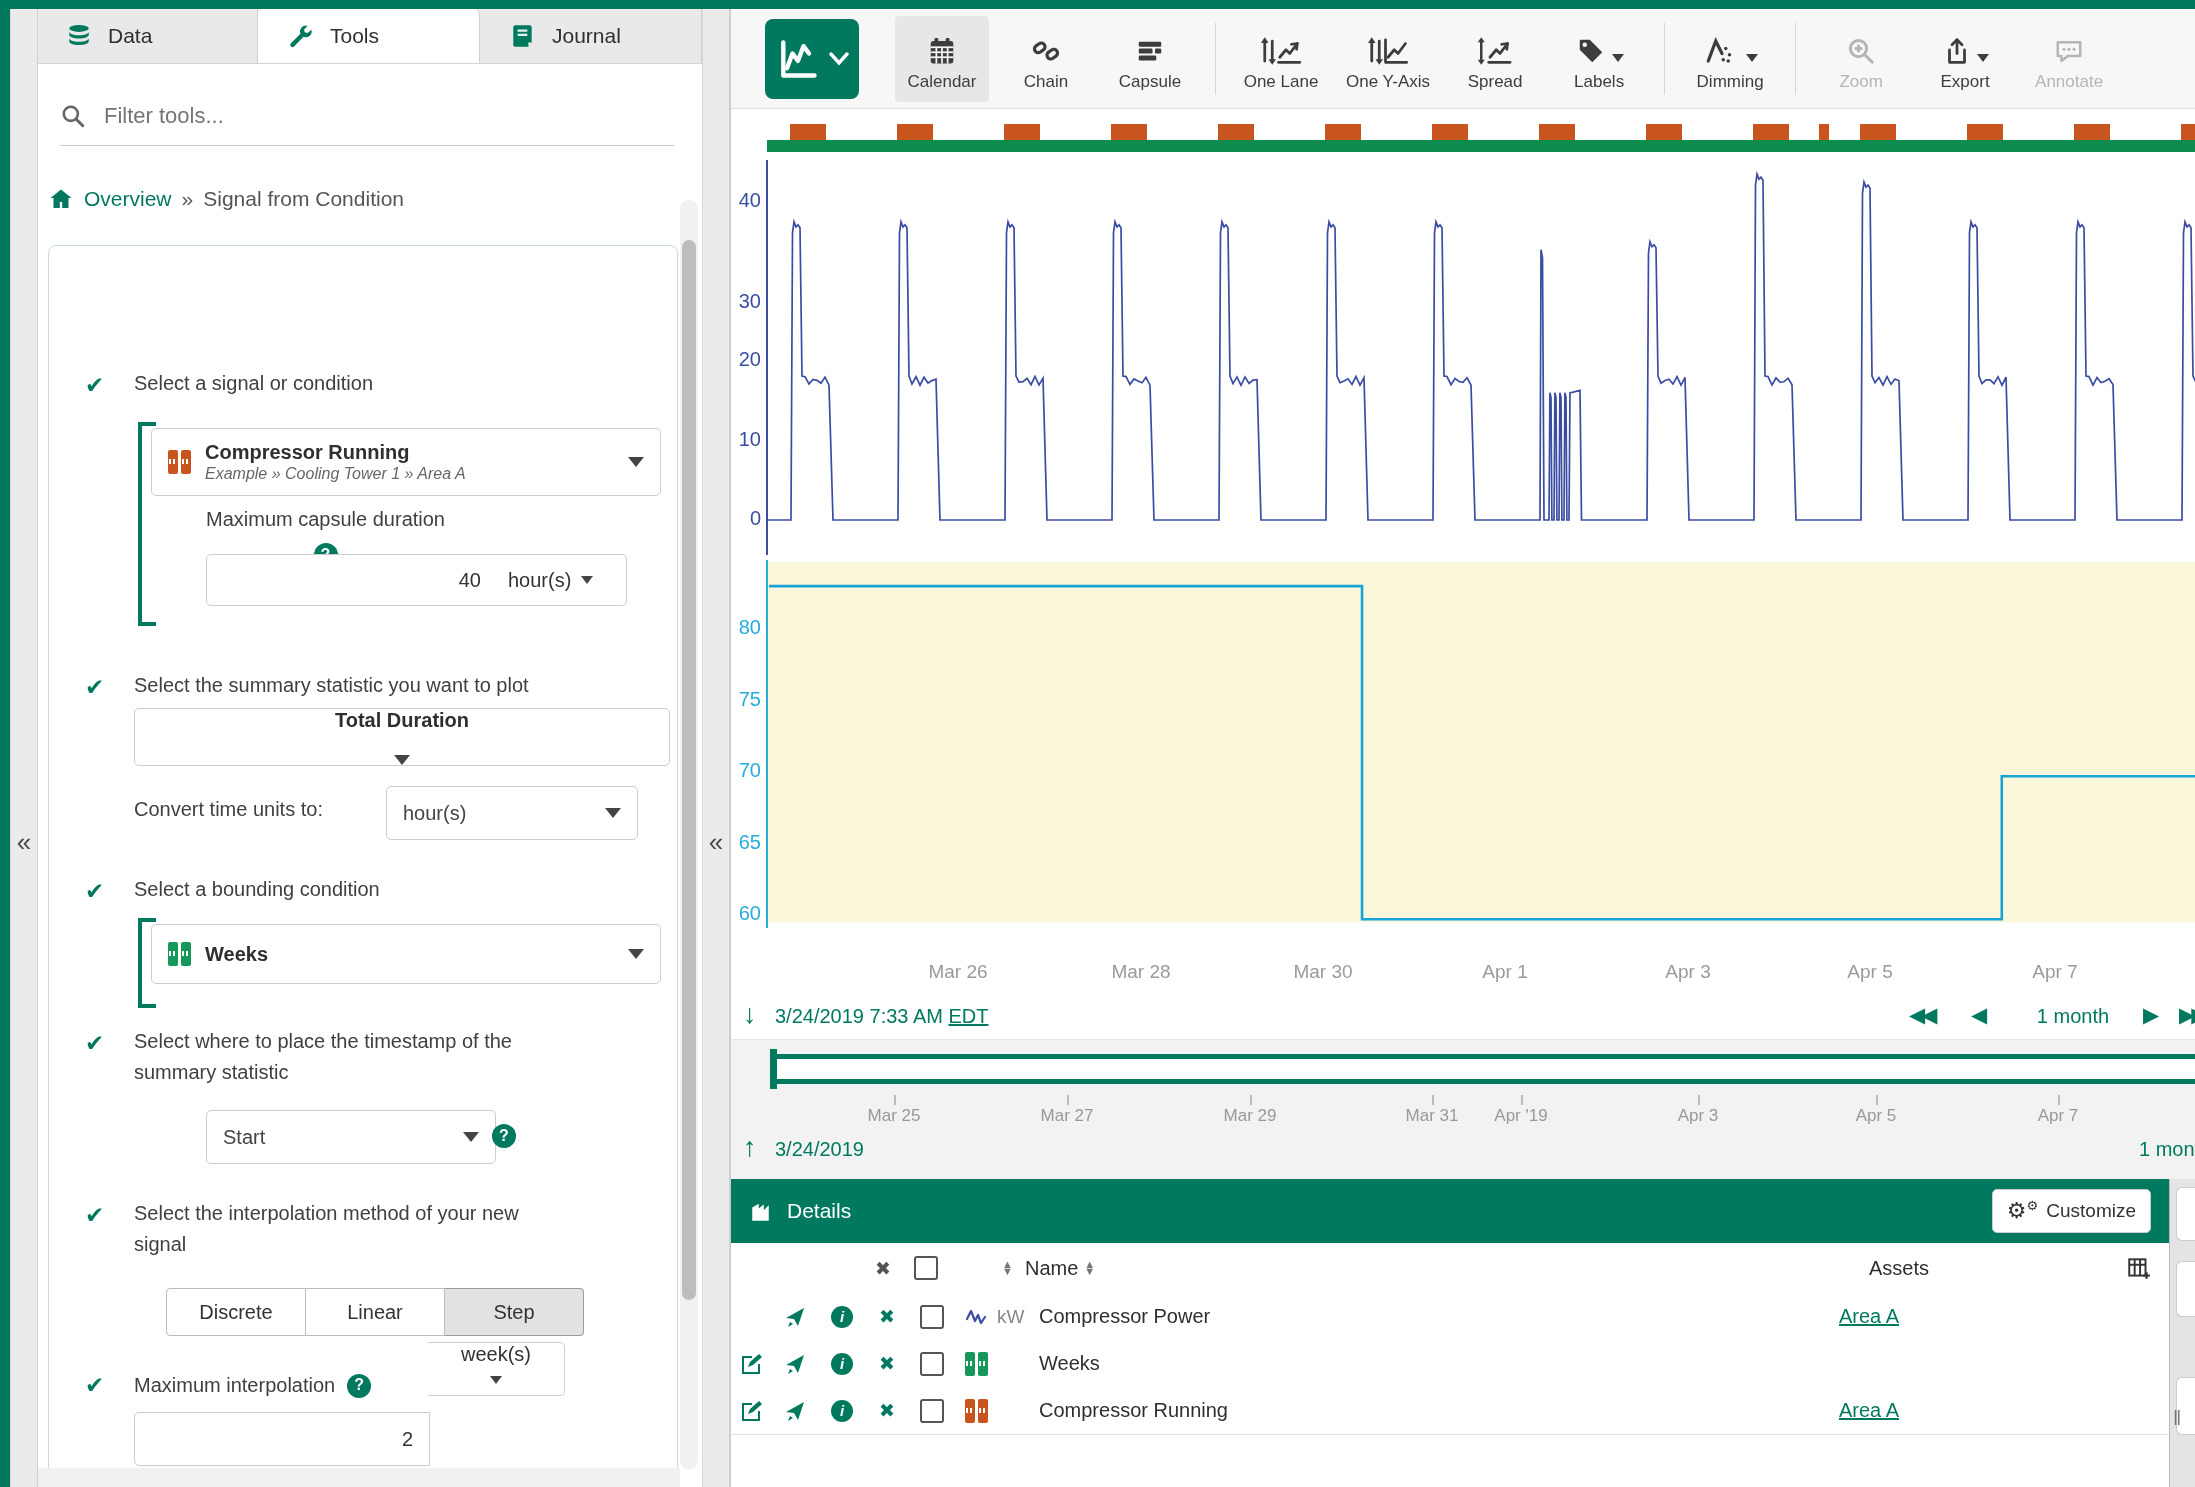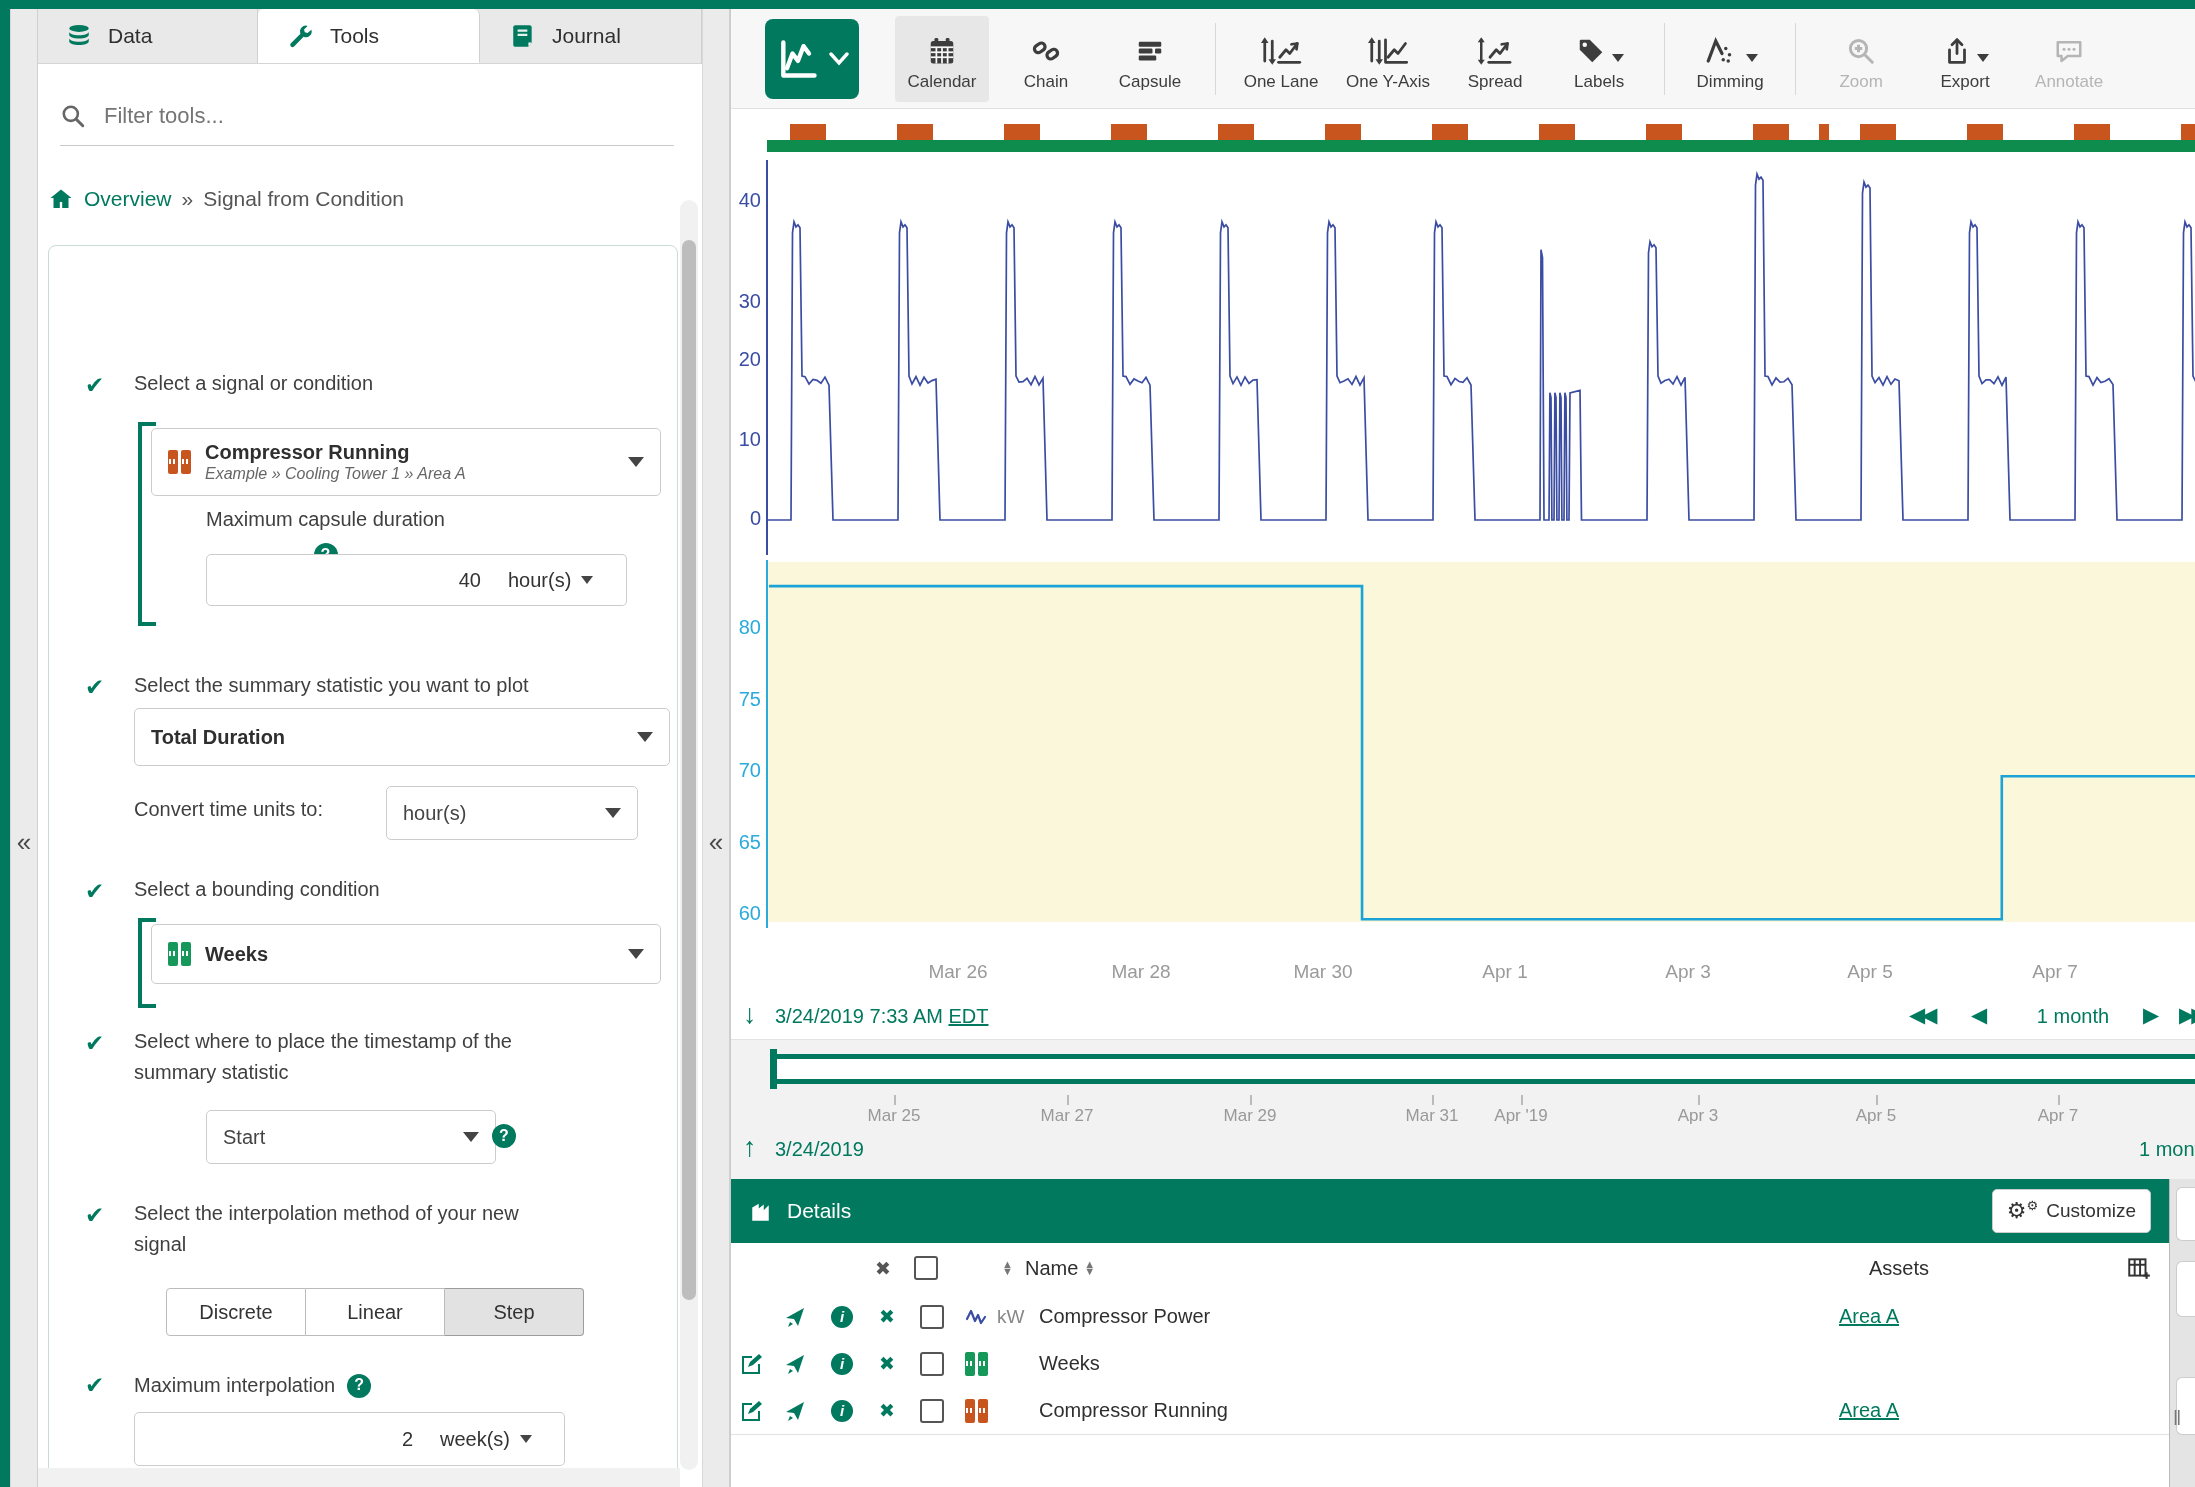--- a/index.html
+++ b/index.html
@@ -193,21 +193,21 @@
         </div>
       <div class="unitbox" style="left:447px;top:308px;width:106px;height:50px;">
         <span>hour(s)</span>
           <span class="tri"></span>
       </div>
 
       <div class="chkrow" style="top:424px;width:540px;">
         <span class="chk">✔</span>
         <span>Select the summary statistic you want to plot</span>
       </div>
-      <div class="selbox" style="left:85px;top:462px;width:502px;height:56px;">
+      <div class="selbox" style="left:85px;top:462px;width:502px;height:56px;flex-direction:column;">
         <span class="grow sel-title">Total Duration</span>
         <span class="tri"></span>
       </div>
       <div class="flabel" style="left:85px;top:552px;">
           <span>Convert time units to:</span>
         </div>
       <div class="selbox" style="left:337px;top:540px;width:218px;height:52px;">
         <span class="grow" style="font-size:20px;color:#444;">hour(s)</span>
         <span class="tri"></span>
       </div>
@@ -249,21 +249,21 @@
       <div class="chkrow" style="top:1122px;width:480px;">
         <span class="chk">✔</span>
         <span style="display:flex;align-items:center;gap:12px;">
           <span>Maximum interpolation</span>
           <span class="help">?</span>
         </span>
       </div>
       <div class="valbox" style="left:85px;top:1166px;width:262px;height:52px;">
           <span>2</span>
         </div>
-      <div class="unitbox" style="left:379px;top:1166px;width:112px;height:52px;">
+      <div class="unitbox" style="left:379px;top:1096px;width:112px;height:52px;flex-direction:column;">
         <span>week(s)</span>
           <span class="tri"></span>
       </div>
     </div>
   </div>
 
   <div class="abs" id="side-vscroll">
       <div id="side-vthumb"></div>
     </div>
   <div class="abs" id="side-hscroll"></div>

